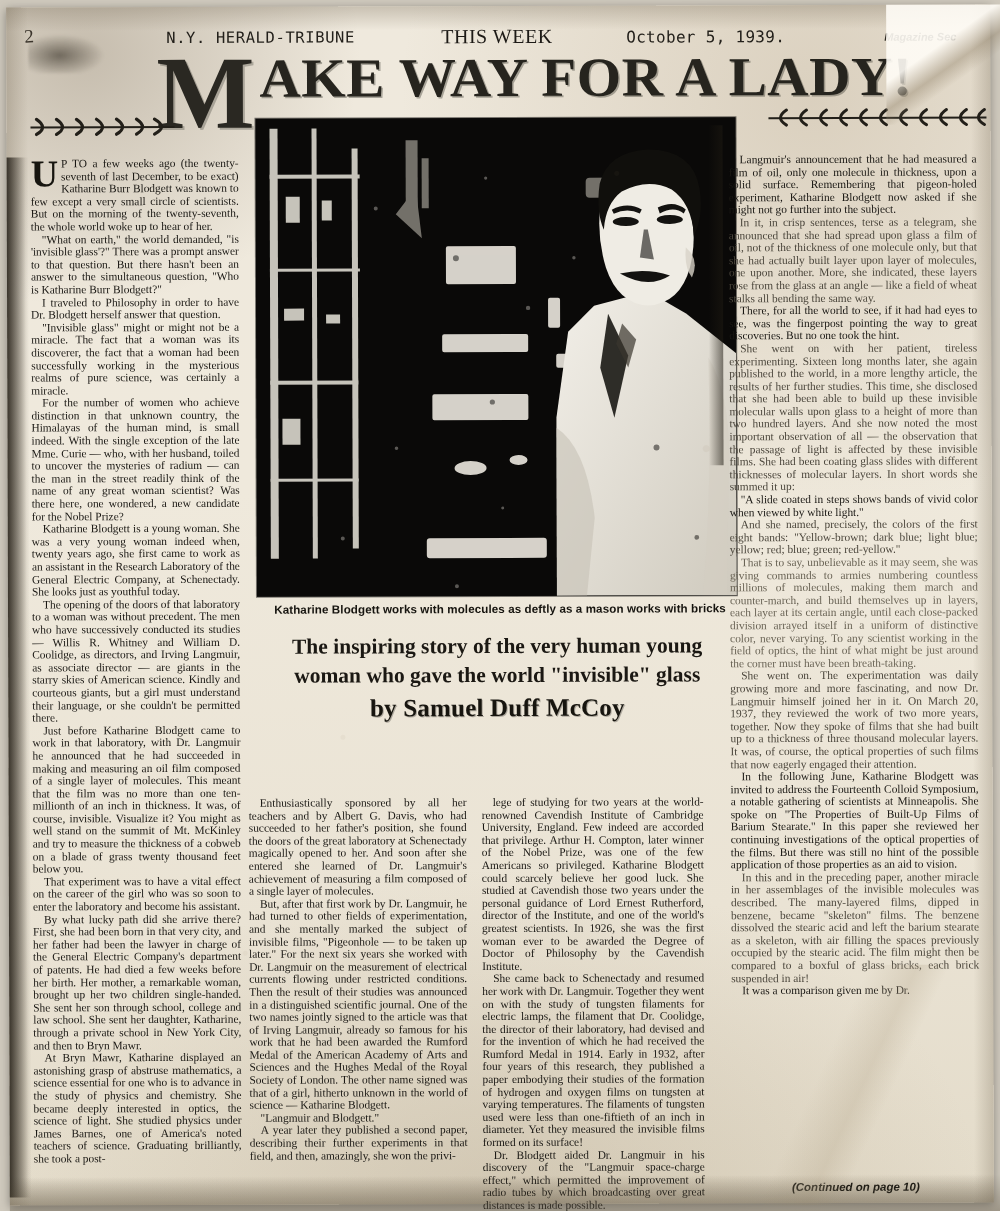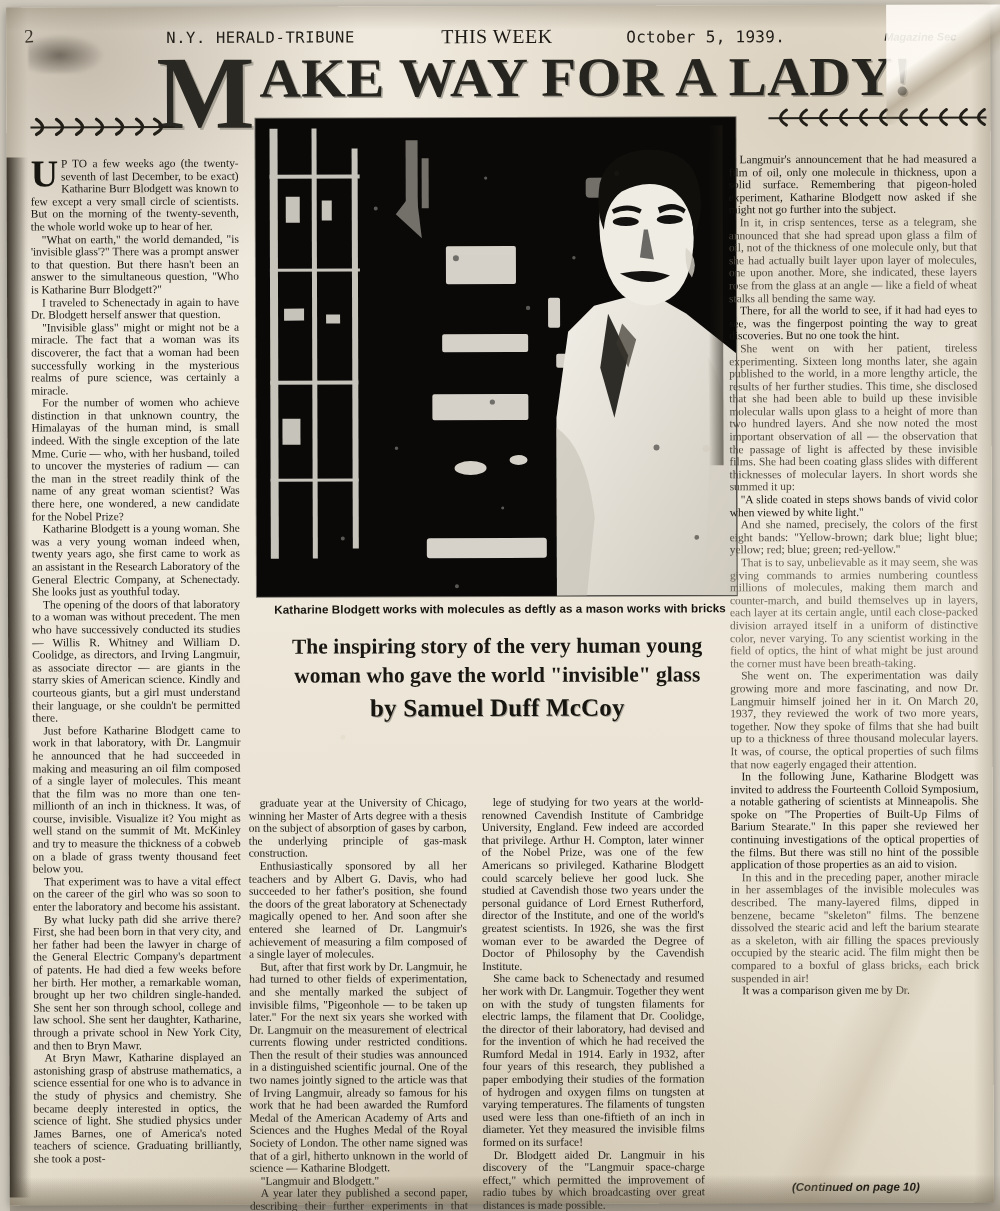--- a/index.html
+++ b/index.html
@@ -413,32 +413,31 @@
 
     <div id="deck">
       <div>The inspiring story of the very human young</div>
       <div>woman who gave the world "invisible" glass</div>
     </div>
     <div id="byline">by Samuel Duff McCoy</div>
 
     <div class="col" id="col1">
         <p><span class="dropcap">U</span>P TO a few weeks ago (the twenty-seventh of last December, to be exact) Katharine Burr Blodgett was known to few except a very small circle of scientists. But on the morning of the twenty-seventh, the whole world woke up to hear of her.</p>
         <p>"What on earth," the world demanded, "is 'invisible glass'?" There was a prompt answer to that question. But there hasn't been an answer to the simultaneous question, "Who is Katharine Burr Blodgett?"</p>
-        <p>I traveled to Schenectady in again to have Dr. Blodgett herself answer that question.</p>
+        <p>I traveled to Philosophy in order to have Dr. Blodgett herself answer that question.</p>
         <p>"Invisible glass" might or might not be a miracle. The fact that a woman was its discoverer, the fact that a woman had been successfully working in the mysterious realms of pure science, was certainly a miracle.</p>
         <p>For the number of women who achieve distinction in that unknown country, the Himalayas of the human mind, is small indeed. With the single exception of the late Mme. Curie — who, with her husband, toiled to uncover the mysteries of radium — can the man in the street readily think of the name of any great woman scientist? Was there here, one wondered, a new candidate for the Nobel Prize?</p>
         <p>Katharine Blodgett is a young woman. She was a very young woman indeed when, twenty years ago, she first came to work as an assistant in the Research Laboratory of the General Electric Company, at Schenectady. She looks just as youthful today.</p>
         <p>The opening of the doors of that laboratory to a woman was without precedent. The men who have successively conducted its studies — Willis R. Whitney and William D. Coolidge, as directors, and Irving Langmuir, as associate director — are giants in the starry skies of American science. Kindly and courteous giants, but a girl must understand their language, or she couldn't be permitted there.</p>
         <p>Just before Katharine Blodgett came to work in that laboratory, with Dr. Langmuir he announced that he had succeeded in making and measuring an oil film composed of a single layer of molecules. This meant that the film was no more than one ten-millionth of an inch in thickness. It was, of course, invisible. Visualize it? You might as well stand on the summit of Mt. McKinley and try to measure the thickness of a cobweb on a blade of grass twenty thousand feet below you.</p>
         <p>That experiment was to have a vital effect on the career of the girl who was so soon to enter the laboratory and become his assistant.</p>
         <p>By what lucky path did she arrive there? First, she had been born in that very city, and her father had been the lawyer in charge of the General Electric Company's department of patents. He had died a few weeks before her birth. Her mother, a remarkable woman, brought up her two children single-handed. She sent her son through school, college and law school. She sent her daughter, Katharine, through a private school in New York City, and then to Bryn Mawr.</p>
         <p>At Bryn Mawr, Katharine displayed an astonishing grasp of abstruse mathematics, a science essential for one who is to advance in the study of physics and chemistry. She became deeply interested in optics, the science of light. She studied physics under James Barnes, one of America's noted teachers of science. Graduating brilliantly, she took a post-</p>
       </div>
     <div class="col" id="col2">
-        <p>graduate year at the University of Chicago, winning her Master of Arts degree with a thesis on the subject of absorption of gases by carbon, the underlying principle of gas-mask construction.</p>
         <p>Enthusiastically sponsored by all her teachers and by Albert G. Davis, who had succeeded to her father's position, she found the doors of the great laboratory at Schenectady magically opened to her. And soon after she entered she learned of Dr. Langmuir's achievement of measuring a film composed of a single layer of molecules.</p>
         <p>But, after that first work by Dr. Langmuir, he had turned to other fields of experimentation, and she mentally marked the subject of invisible films, "Pigeonhole — to be taken up later." For the next six years she worked with Dr. Langmuir on the measurement of electrical currents flowing under restricted conditions. Then the result of their studies was announced in a distinguished scientific journal. One of the two names jointly signed to the article was that of Irving Langmuir, already so famous for his work that he had been awarded the Rumford Medal of the American Academy of Arts and Sciences and the Hughes Medal of the Royal Society of London. The other name signed was that of a girl, hitherto unknown in the world of science — Katharine Blodgett.</p>
         <p>"Langmuir and Blodgett."</p>
         <p>A year later they published a second paper, describing their further experiments in that field, and then, amazingly, she won the privi-</p>
       </div>
     <div class="col" id="col3">
         <p>lege of studying for two years at the world-renowned Cavendish Institute of Cambridge University, England. Few indeed are accorded that privilege. Arthur H. Compton, later winner of the Nobel Prize, was one of the few Americans so privileged. Katharine Blodgett could scarcely believe her good luck. She studied at Cavendish those two years under the personal guidance of Lord Ernest Rutherford, director of the Institute, and one of the world's greatest scientists. In 1926, she was the first woman ever to be awarded the Degree of Doctor of Philosophy by the Cavendish Institute.</p>
         <p>She came back to Schenectady and resumed her work with Dr. Langmuir. Together they went on with the study of tungsten filaments for electric lamps, the filament that Dr. Coolidge, the director of their laboratory, had devised and for the invention of which he had received the Rumford Medal in 1914. Early in 1932, after four years of this research, they published a paper embodying their studies of the formation of hydrogen and oxygen films on tungsten at varying temperatures. The filaments of tungsten used were less than one-fiftieth of an inch in diameter. Yet they measured the invisible films formed on its surface!</p>
         <p>Dr. Blodgett aided Dr. Langmuir in his discovery of the "Langmuir space-charge effect," which permitted the improvement of radio tubes by which broadcasting over great distances is made possible.</p>
         <p>Fourteen years had now passed since</p>

